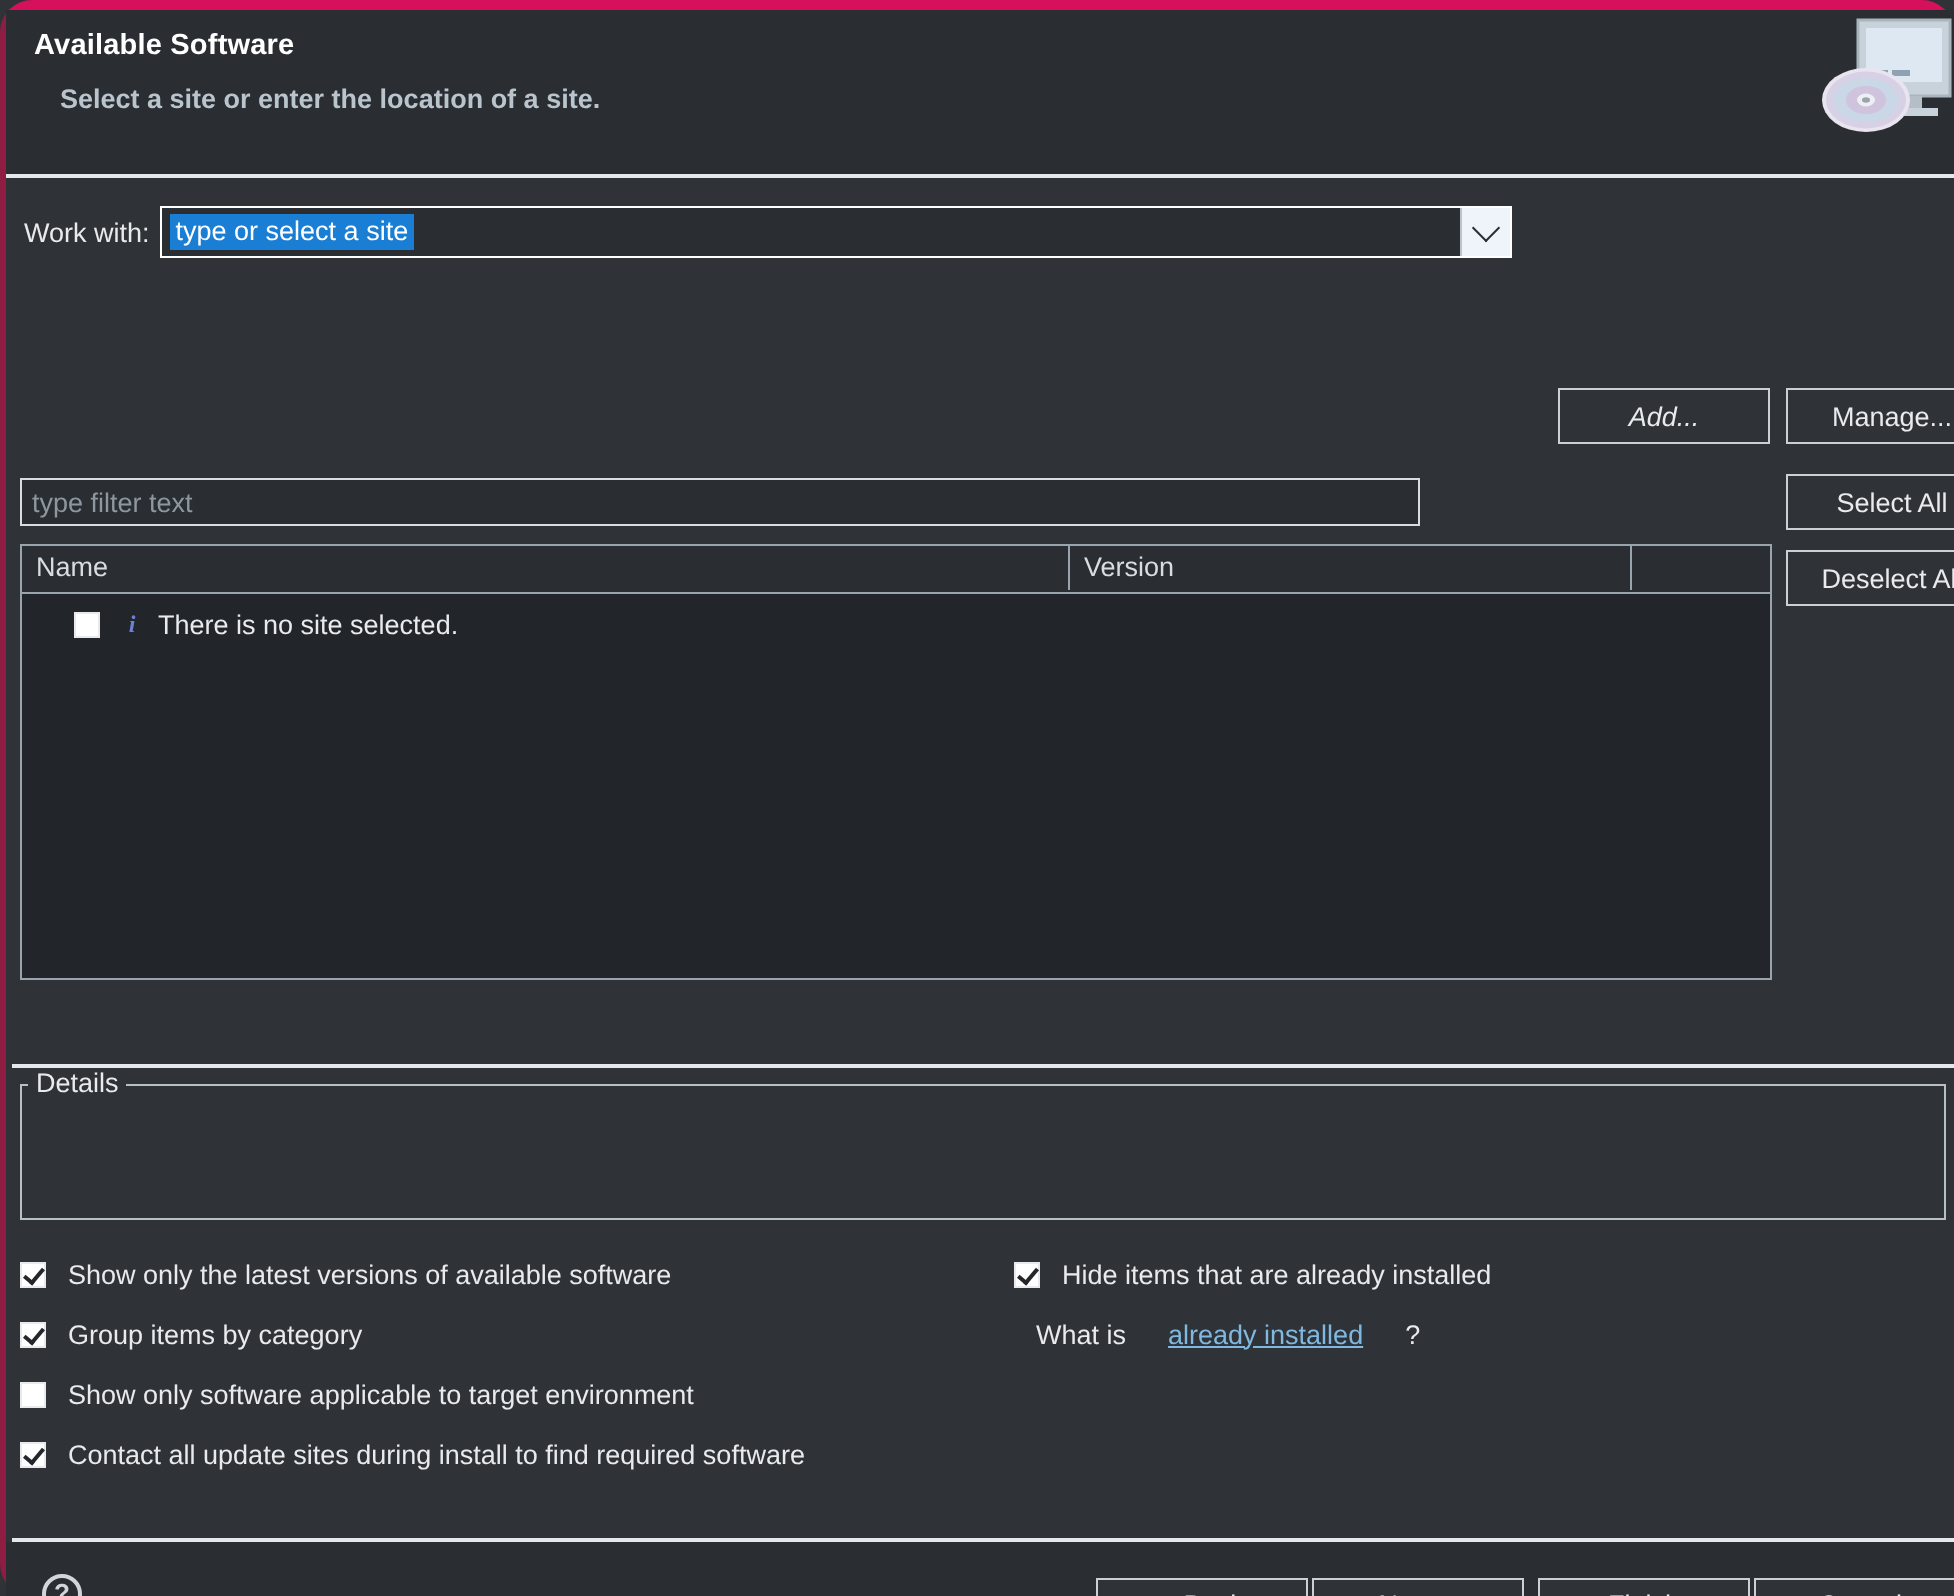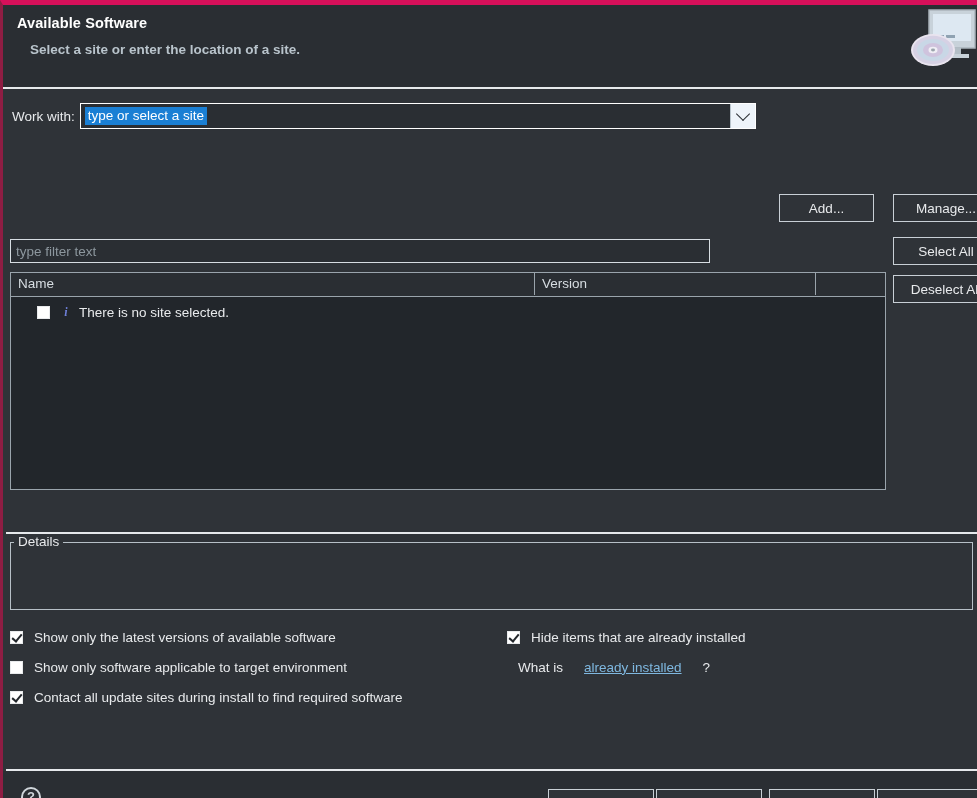--- a/index.html
+++ b/index.html
@@ -19,20 +19,21 @@
   }
 
   
   #window {
     position: absolute;
     inset: 0;
     background: #2f3338;
     box-sizing: border-box;
     border-top: 5px solid #d6105a;
     border-left: 3px solid #8e1d43;
+    border-radius: 16px;
   }
 
   
   .header {
     position: relative;
     height: 84px;
     background: #2a2e33;
     box-sizing: border-box;
     border-bottom: 2px solid #e6e9ec;
     padding: 10px 14px 0 14px;
@@ -135,21 +136,21 @@
     display: flex;
     align-items: center;
     justify-content: center;
     cursor: default;
     white-space: nowrap;
   }
 
   .btn-add {
     position: absolute;
     left: 776px; top: 105px;
-    width: 95px; height: 28px;
+    width: 106px; height: 28px; font-style: italic;
   }
   .btn-manage {
     position: absolute;
     left: 890px; top: 105px;
     width: 106px; height: 28px;
   }
   .btn-selectall {
     position: absolute;
     left: 890px; top: 148px;
     width: 106px; height: 28px;
@@ -427,20 +428,24 @@
 
     <div class="details-group"></div>
     <div class="details-legend">Details</div>
 
     <div class="opts-left">
       <div class="opt">
         <span class="cb checked"></span>
         <span class="opt-label">Show only the latest versions of available software</span>
       </div>
       <div class="opt">
+        <span class="cb checked"></span>
+        <span class="opt-label">Group items by category</span>
+      </div>
+      <div class="opt">
         <span class="cb"></span>
         <span class="opt-label">Show only software applicable to target environment</span>
       </div>
       <div class="opt">
         <span class="cb checked"></span>
         <span class="opt-label">Contact all update sites during install to find required software</span>
       </div>
     </div>
 
     <div class="opts-right">

